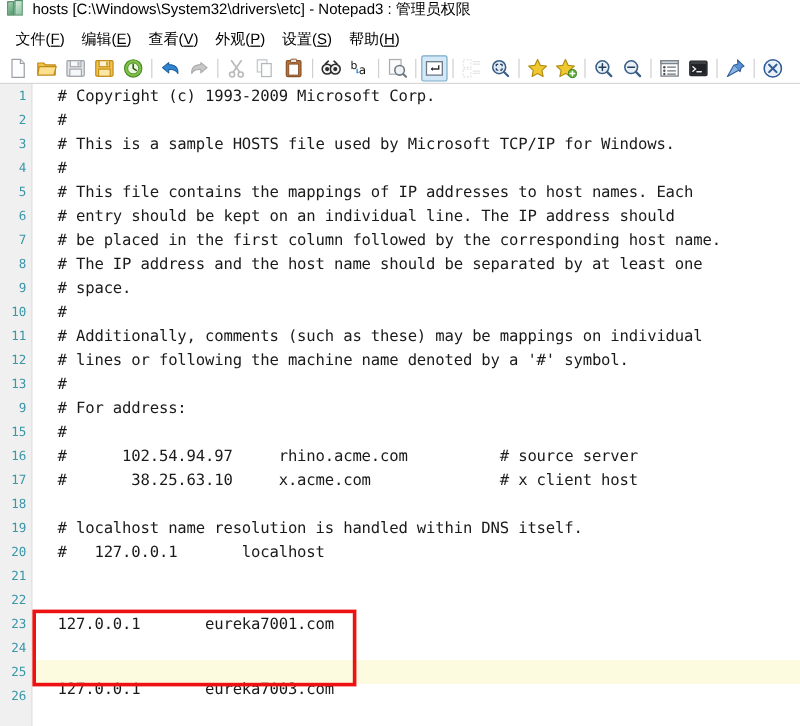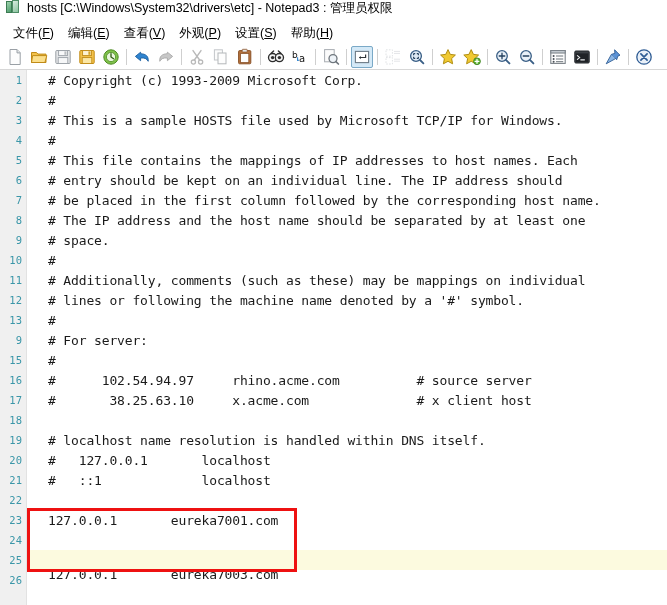--- a/index.html
+++ b/index.html
@@ -425,21 +425,21 @@
       <div class="row">
         <div class="lnum">12</div>
         <div class="code"># lines or following the machine name denoted by a '#' symbol.</div>
       </div>
       <div class="row">
         <div class="lnum">13</div>
         <div class="code">#</div>
       </div>
       <div class="row">
         <div class="lnum">9</div>
-        <div class="code"># For server:</div>
+        <div class="code"># For address:</div>
       </div>
       <div class="row">
         <div class="lnum">15</div>
         <div class="code">#</div>
       </div>
       <div class="row">
         <div class="lnum">16</div>
         <div class="code">#      102.54.94.97     rhino.acme.com          # source server</div>
       </div>
       <div class="row">
@@ -453,21 +453,20 @@
       <div class="row">
         <div class="lnum">19</div>
         <div class="code"># localhost name resolution is handled within DNS itself.</div>
       </div>
       <div class="row">
         <div class="lnum">20</div>
         <div class="code">#   127.0.0.1       localhost</div>
       </div>
       <div class="row">
         <div class="lnum">21</div>
-        <div class="code">#   ::1             localhost</div>
       </div>
       <div class="row">
         <div class="lnum">22</div>
         <div class="code"></div>
       </div>
       <div class="row">
         <div class="lnum">23</div>
         <div class="code">127.0.0.1       eureka7001.com</div>
       </div>
       <div class="row">

